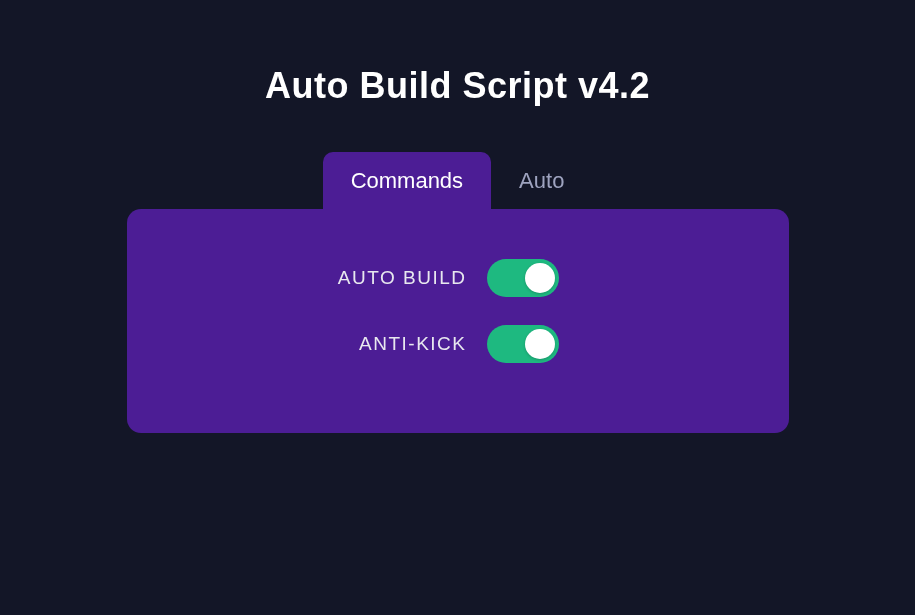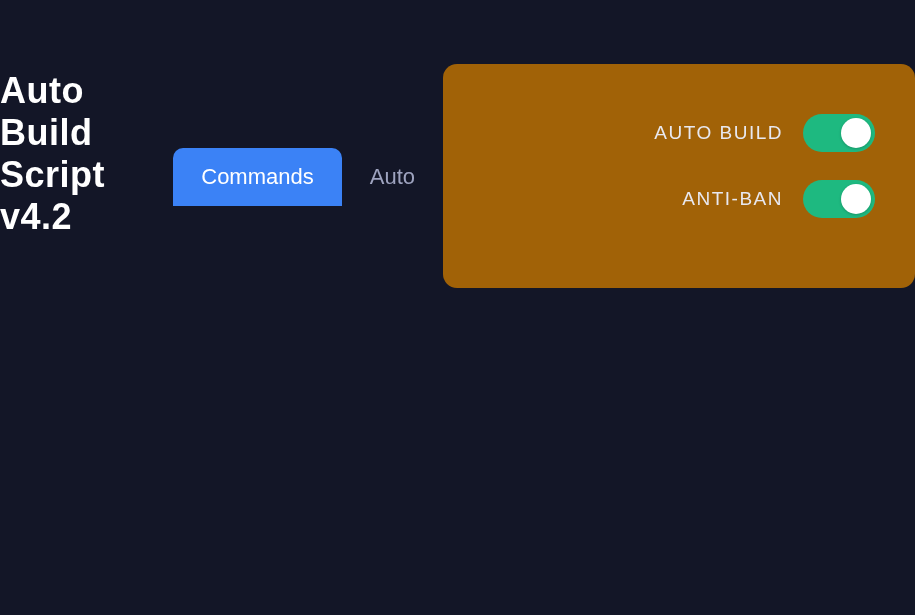--- a/index.html
+++ b/index.html
@@ -11,20 +11,21 @@
     body {
       width: 915px;
       height: 615px;
       background-color: #131627;
       font-family: 'Segoe UI', Arial, sans-serif;
       overflow: hidden;
     }
     
     .container {
       display: flex;
+      flex-direction: column;
       align-items: center;
       padding-top: 65px;
     }
     
     .title {
       color: #ffffff;
       font-size: 36px;
       font-weight: 700;
       margin-bottom: 45px;
       letter-spacing: 0.5px;
@@ -38,32 +39,32 @@
     
     .tab {
       padding: 16px 28px;
       font-size: 22px;
       font-weight: 400;
       cursor: pointer;
       border-radius: 10px 10px 0 0;
     }
     
     .tab.active {
-      background-color: #3b82f6;
+      background-color: #4c1d95;
       color: #ffffff;
     }
     
     .tab.inactive {
       color: #9ea3bf;
       background: transparent;
     }
     
     .panel {
       width: 662px;
-      background-color: #a16207;
+      background-color: #4c1d95;
       border-radius: 14px;
       padding: 50px 40px 70px 40px;
       margin-top: -1px;
     }
     
     .option-row {
       display: flex;
       align-items: center;
       justify-content: flex-start;
       margin-bottom: 28px;
@@ -133,22 +134,22 @@
   <div class="panel">
 
     <div class="option-row">
       <div class="option-label">AUTO BUILD</div>
       <div class="toggle on">
         <div class="toggle-knob"></div>
       </div>
     </div>
 
 
-
     <div class="option-row">
-      <div class="option-label">ANTI-BAN</div>
+      <div class="option-label">ANTI-KICK</div>
       <div class="toggle on">
         <div class="toggle-knob"></div>
       </div>
     </div>
 
+
   </div>
 </div>
 
 </body></html>

